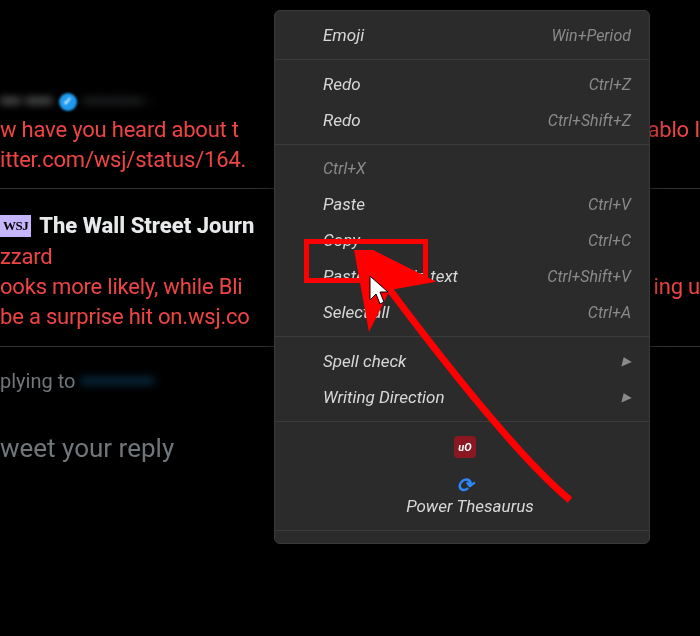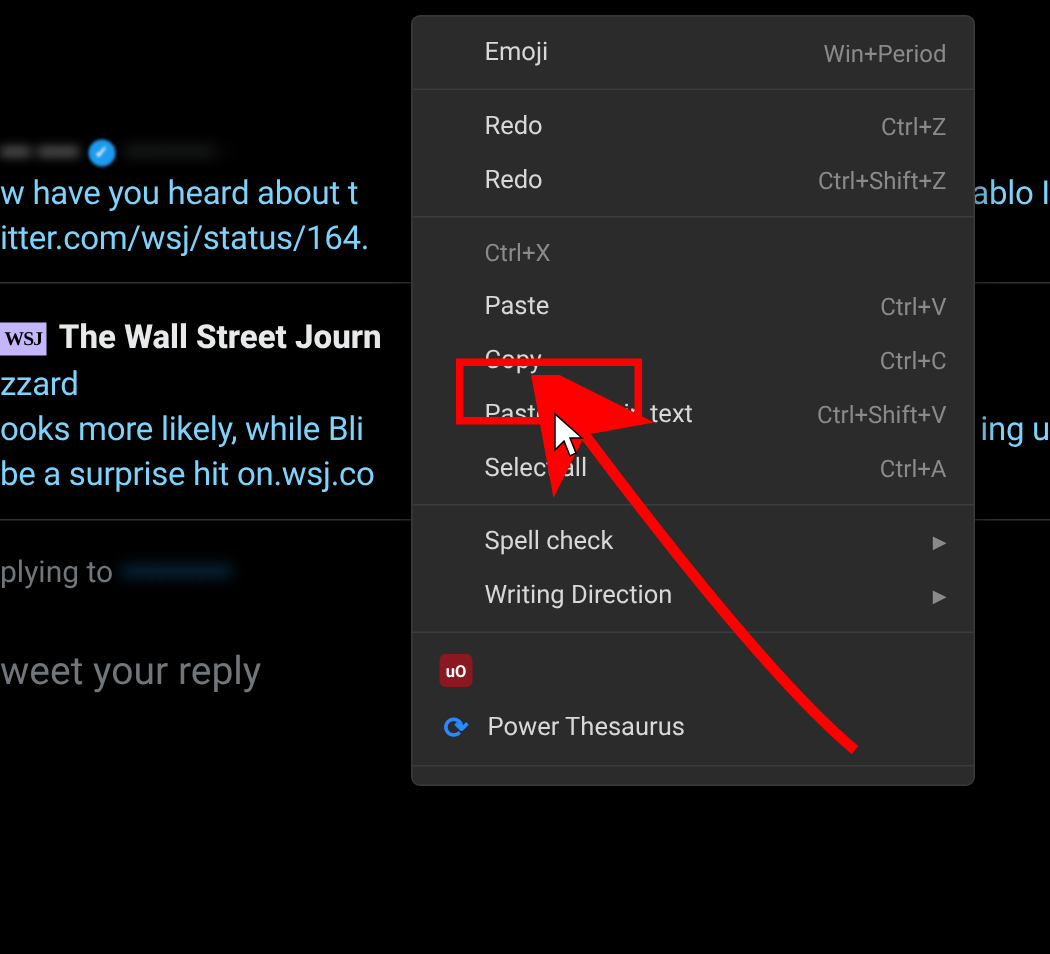--- a/index.html
+++ b/index.html
@@ -44,21 +44,21 @@
     }
     .verified::after { content: "✓"; color: #fff; font-size: 11px; font-weight: bold; }
     .author-handle {
       color: #71767b;
       font-size: 18px;
       filter: blur(5px);
     }
     .tweet-text {
       font-size: 22px;
       line-height: 1.35;
-      color: #7dd3fc;
+      color: #ef4444;
       letter-spacing: -0.2px;
     }
     .wsj-row {
       display: flex;
       align-items: center;
       gap: 8px;
       margin-bottom: 4px;
       margin-top: 14px;
     }
     .wsj-badge {
@@ -95,29 +95,30 @@
       top: 10px;
       left: 274px;
       width: 376px;
       background: #2b2b2b;
       border: 1px solid #3a3a3a;
       border-radius: 6px;
       box-shadow: 0 4px 20px rgba(0,0,0,0.6);
       padding: 6px 0;
       font-size: 17px;
       color: #d8d8d8;
+      font-style: italic;
     }
     .menu-item {
       display: flex;
       align-items: center;
       padding: 8px 18px 8px 48px;
       position: relative;
       cursor: default;
     }
-    .menu-item.with-icon { padding-left: 18px; }
+    .menu-item.with-icon { padding-left: 34px; flex-direction: column; }
     .menu-label { flex: 1; }
     .menu-shortcut {
       color: #8a8a8a;
       font-size: 16px;
     }
     .menu-arrow {
       color: #8a8a8a;
       font-size: 12px;
     }
     .menu-sep {

